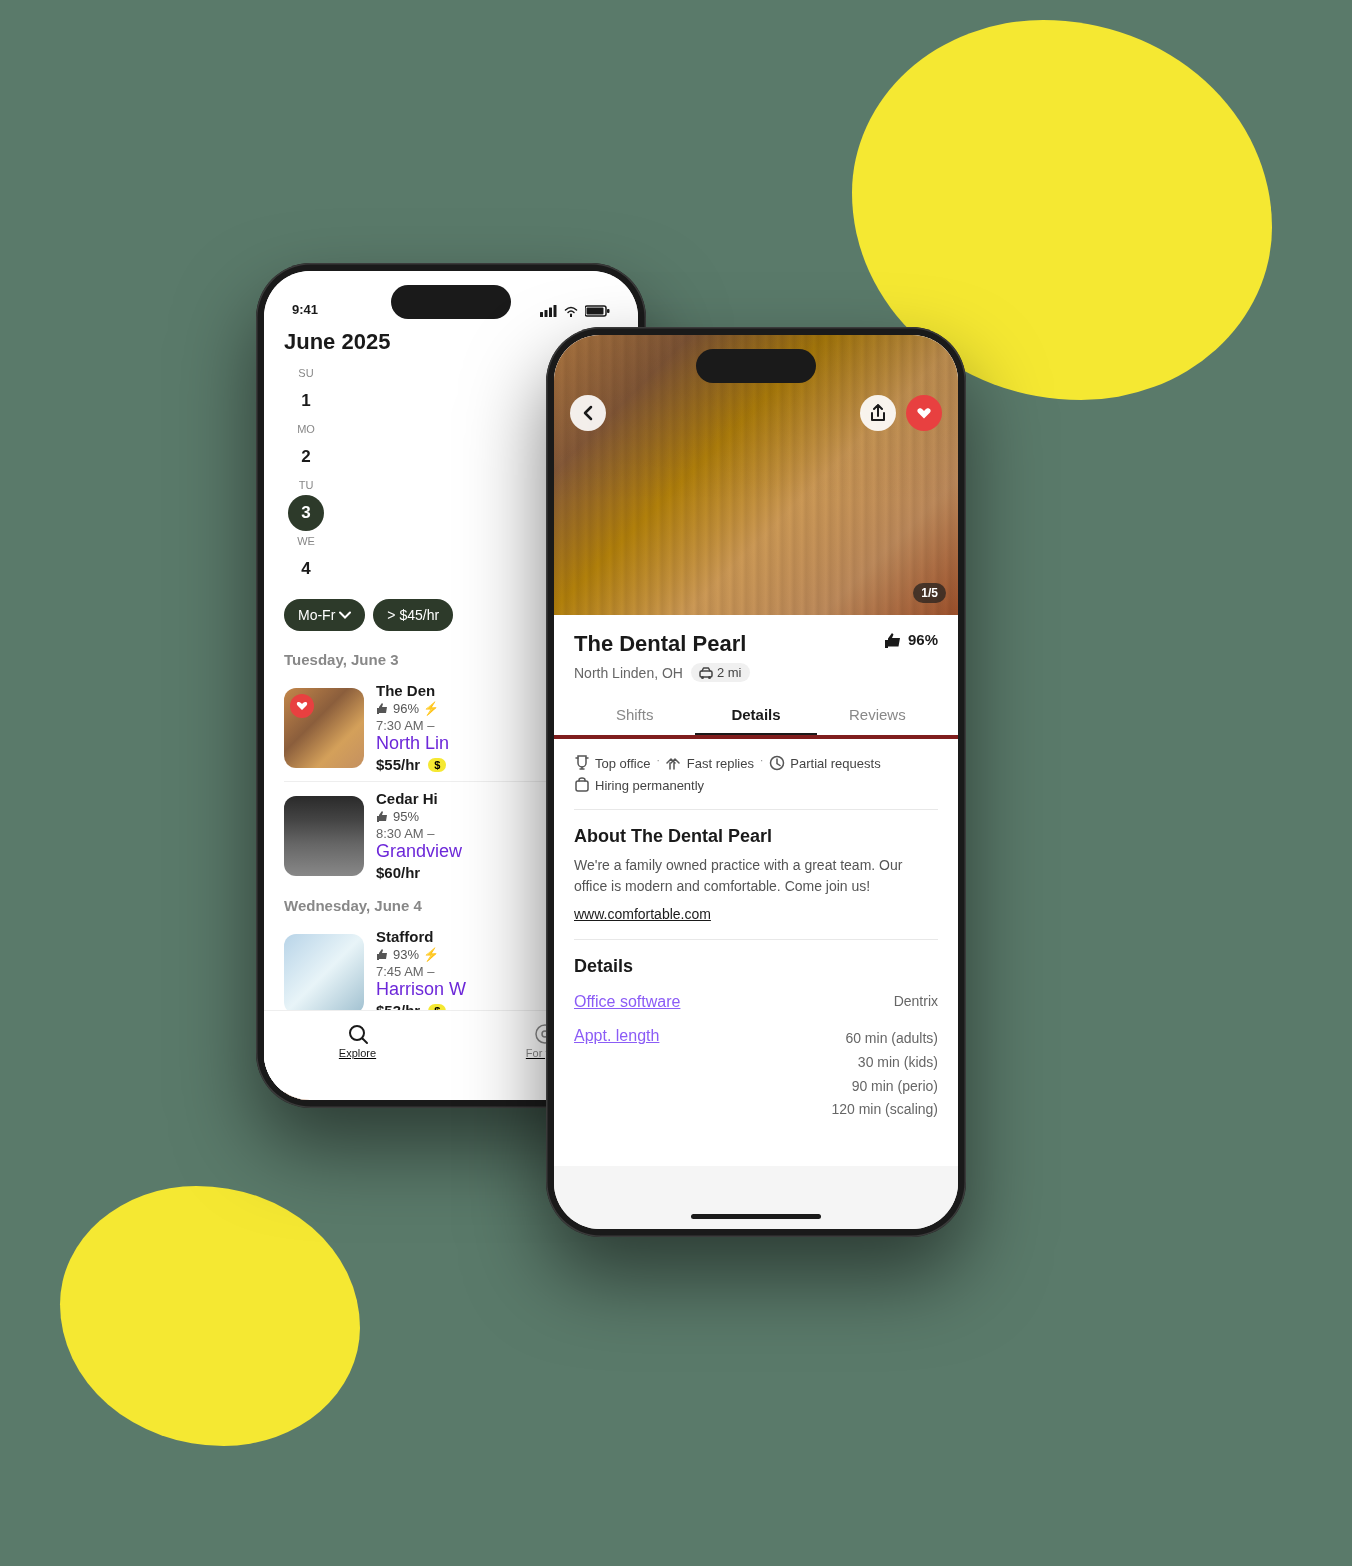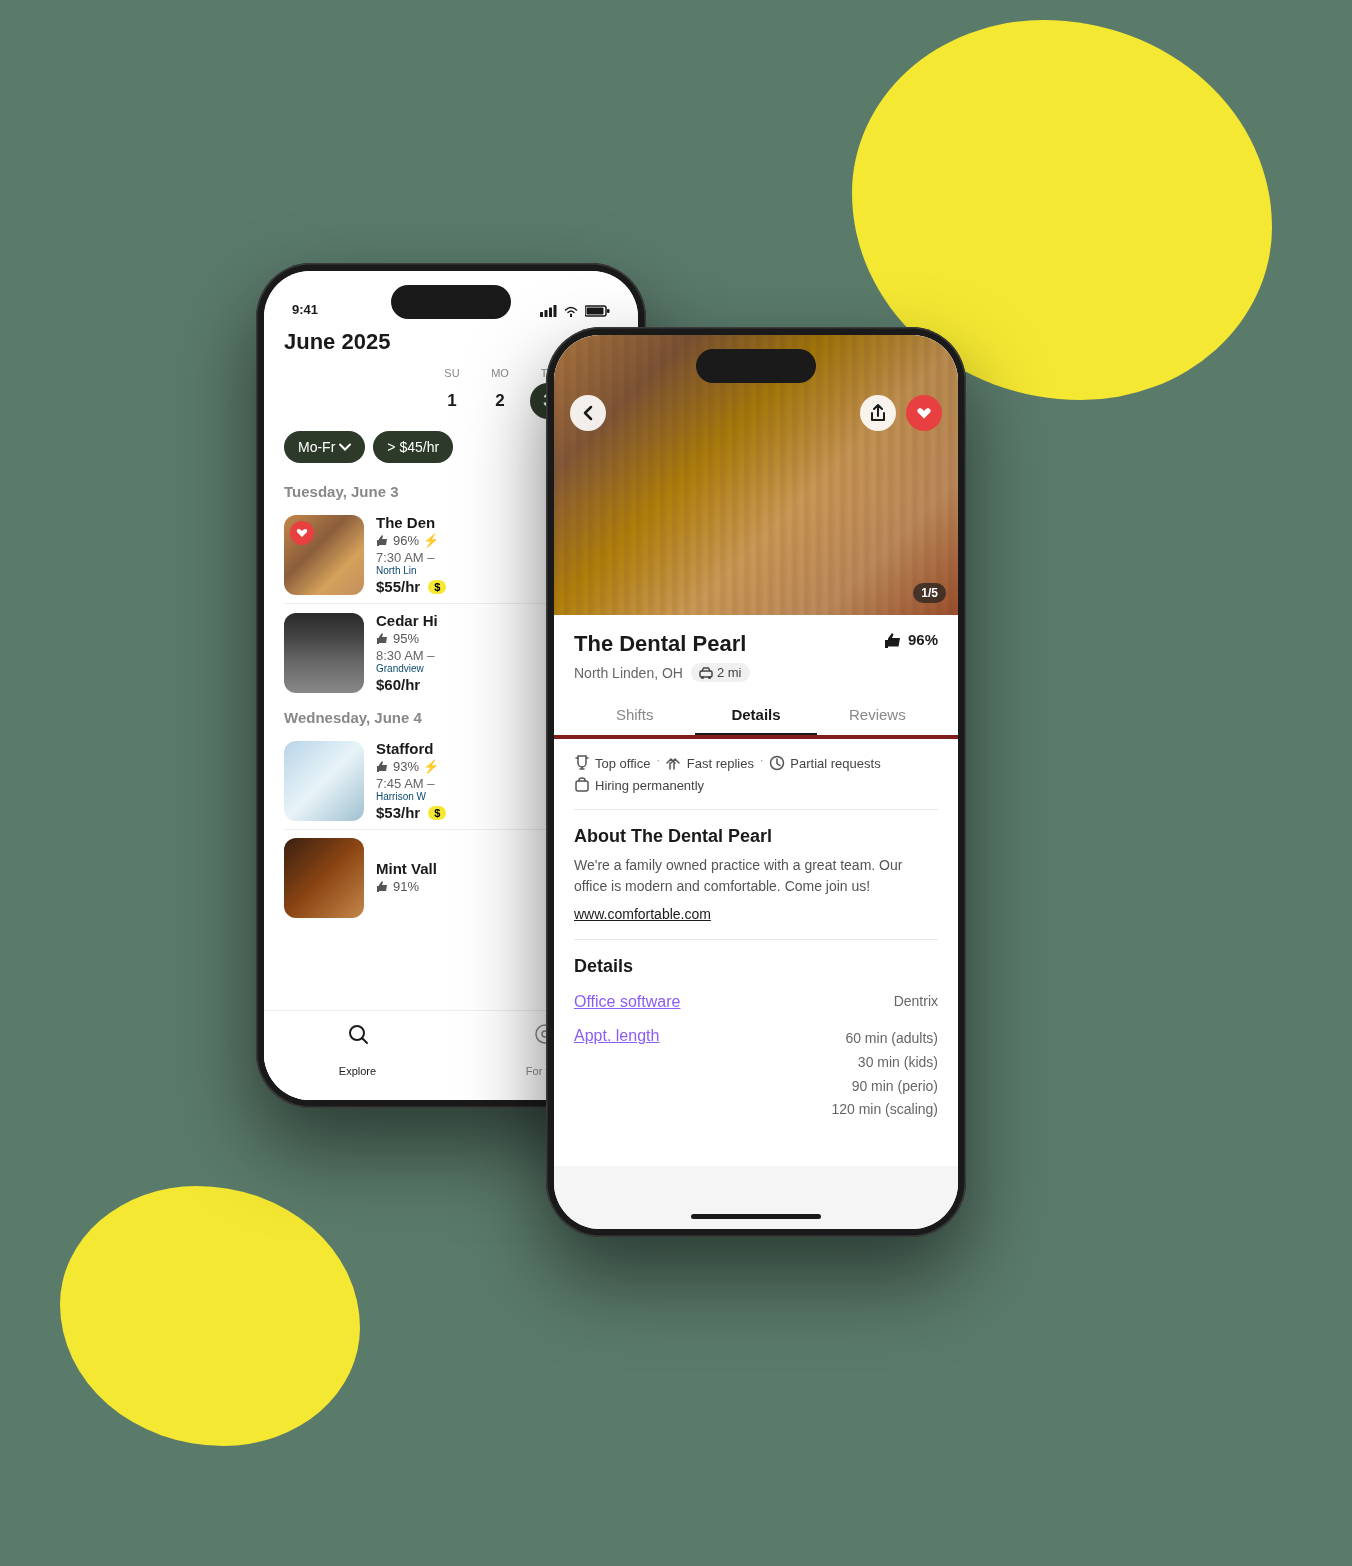--- a/index.html
+++ b/index.html
@@ -149,21 +149,22 @@
     .back-month-title {
       font-size: 22px;
       font-weight: 700;
       color: #1a1a1a;
     }
 
     .day-strip {
       display: flex;
       gap: 4px;
       padding: 12px 20px 8px;
-      justify-content: flex-end;
+      justify-content: center;
+      flex-direction: column;
     }
     .day-item {
       display: flex;
       flex-direction: column;
       align-items: center;
       gap: 4px;
       width: 44px;
     }
     .day-label {
       font-size: 11px;
@@ -259,22 +260,22 @@
       margin: 2px 0;
     }
     .listing-time {
       font-size: 13px;
       color: #666;
       white-space: nowrap;
       overflow: hidden;
       text-overflow: ellipsis;
     }
     .listing-location {
-      font-size: 10px;
-      color: #0c4a6e;
+      font-size: 18px;
+      color: #6d28d9;
       white-space: nowrap;
       overflow: hidden;
       text-overflow: ellipsis;
     }
     .listing-price-row {
       display: flex;
       align-items: center;
       gap: 8px;
       margin-top: 2px;
     }
@@ -321,21 +322,22 @@
       border-top: 1px solid #eee;
       display: flex;
       align-items: flex-start;
       padding-top: 10px;
     }
     .nav-item {
       flex: 1;
       display: flex;
       flex-direction: column;
       align-items: center;
-      gap: 18px;
+      gap: 0;
+      text-decoration: underline;
     }
     .nav-icon {
       width: 26px;
       height: 26px;
       display: flex;
       align-items: center;
       justify-content: center;
     }
     .nav-label {
       font-size: 11px;

